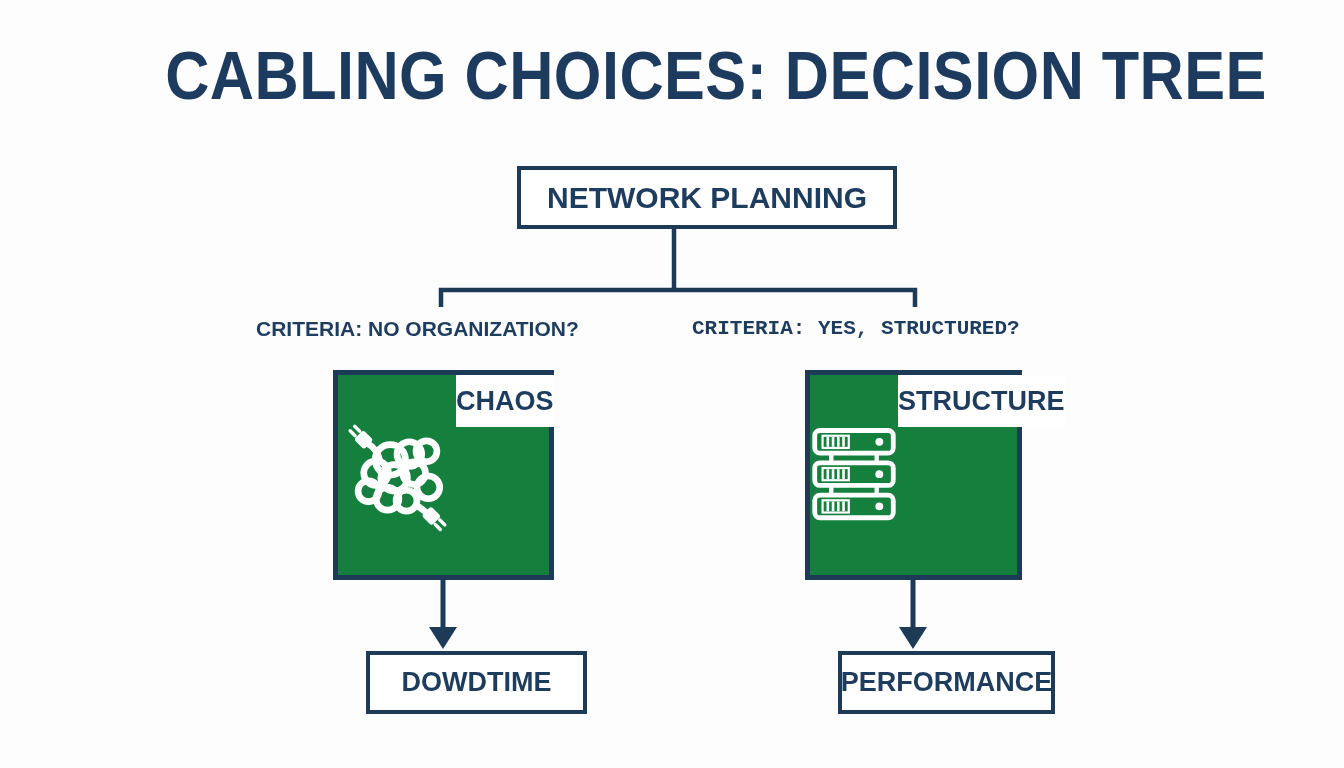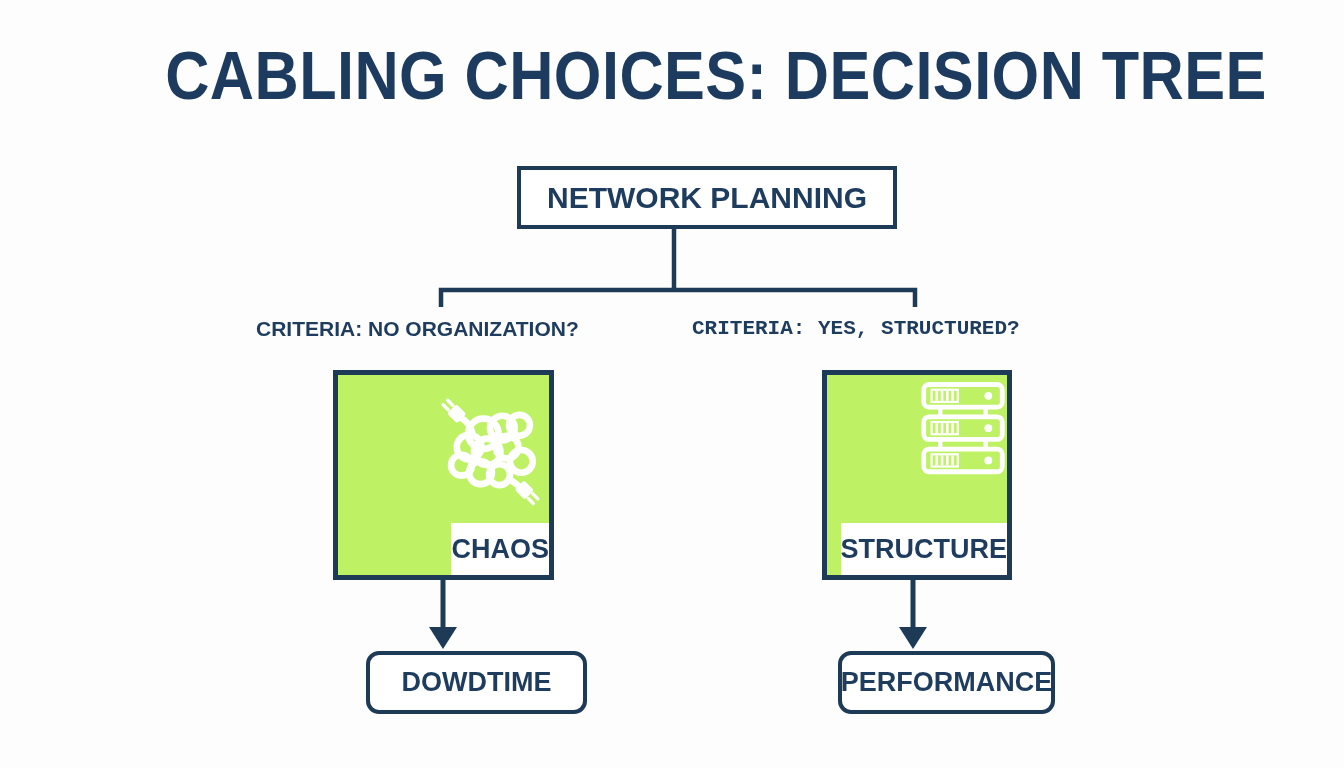--- a/index.html
+++ b/index.html
@@ -26,31 +26,31 @@
   }
   .root-box { left:484px; top:166px; width:380px; height:63px; font-size:30px; }
   .criteria {
     position:absolute; top:317px; width:384px; text-align:left;
     font-size:21px; font-weight:700; z-index:2; white-space:nowrap;
   }
   .criteria.left { left:256px; }
   .criteria.right { left:692px;font-family:Liberation Mono, monospace; }
   .img-node {
     position:absolute; top:370px; height:210px; box-sizing:border-box;
-    border:5px solid #1d3a56; background:#bef264;
-    display:flex; flex-direction:column; z-index:2;align-items:flex-end;
+    border:5px solid #1d3a56; background:#15803d;
+    display:flex; flex-direction:row; z-index:2;
   }
   .img-node.left { left:333px; width:221px; }
-  .img-node.right { left:822px; width:190px;gap:41px; }
+  .img-node.right { left:805px; width:217px; }
   .img-area { flex:1; display:flex; align-items:center; justify-content:center; }
   .caption {
     height:52px; background:#ffffff; display:flex; align-items:center; justify-content:center;
     font-size:27px; font-weight:700; color:#1e3c5e;
   }
-  .outcome-box { top:651px; height:63px; font-size:27px;border-radius:13px; }
+  .outcome-box { top:651px; height:63px; font-size:27px; }
   .outcome-box.left { left:333px; width:221px; }
   .outcome-box.right { left:805px; width:217px;text-align:center; }
 </style>
 </head>
 <body>
 
 <div class="stage">
 
   <div class="page-title">
     <span class="t">CABLING CHOICES: DECISION TREE</span>

